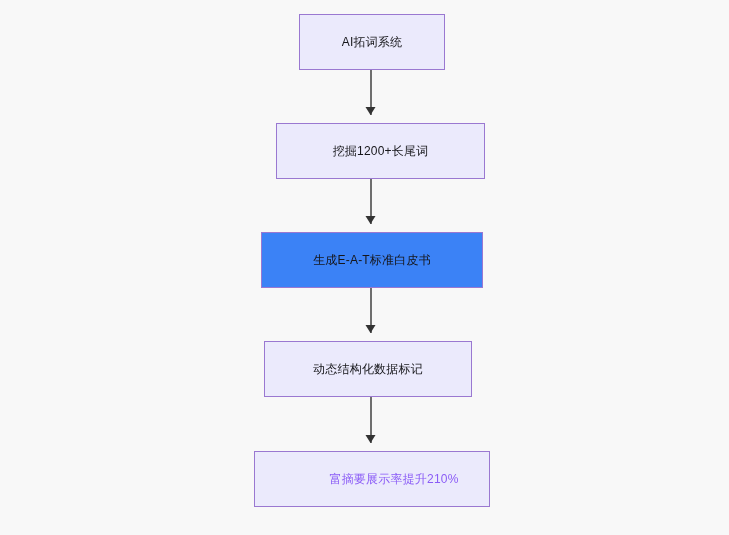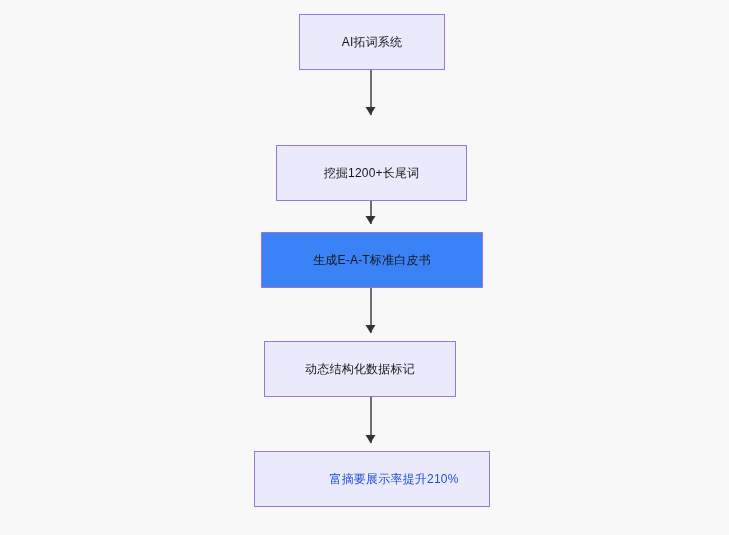--- a/index.html
+++ b/index.html
@@ -76,26 +76,26 @@
     <div class="edge-arrow" style="top: 37px; border-top-color: rgb(51, 51, 51);"></div>
   </div>
   <div class="edge" id="edge-e4" style="left: 371px; top: 397px; height: 46px;">
     <div class="edge-line" style="height: 46px; background: rgb(110, 110, 110);"></div>
     <div class="edge-arrow" style="top: 38px; border-top-color: rgb(51, 51, 51);"></div>
   </div>
 
   <div class="node" id="node-n1" style="left: 299px; top: 14px; width: 146px; height: 56px; background: rgb(235, 234, 252); border-color: rgb(154, 120, 209);">
     <span class="node-label" style="color: rgb(22, 22, 26);">AI拓词系统</span>
   </div>
-  <div class="node" id="node-n2" style="left: 276px; top: 123px; width: 191px; height: 56px; background: rgb(235, 234, 252); border-color: rgb(154, 120, 209); margin-top: 22px;">
+  <div class="node" id="node-n2" style="left: 276px; top: 123px; width: 209px; height: 56px; background: rgb(235, 234, 252); border-color: rgb(154, 120, 209);">
     <span class="node-label" style="color: rgb(22, 22, 26);">挖掘1200+长尾词</span>
   </div>
   <div class="node" id="node-n3" style="left: 261px; top: 232px; width: 222px; height: 56px; background: #3b82f6; border-color: rgb(154, 120, 209);">
     <span class="node-label" style="color: rgb(22, 22, 26);">生成E-A-T标准白皮书</span>
   </div>
-  <div class="node" id="node-n4" style="left: 264px; top: 341px; width: 192px; height: 56px; background: rgb(235, 234, 252); border-color: rgb(154, 120, 209);">
+  <div class="node" id="node-n4" style="left: 264px; top: 341px; width: 208px; height: 56px; background: rgb(235, 234, 252); border-color: rgb(154, 120, 209);">
     <span class="node-label" style="color: rgb(22, 22, 26);">动态结构化数据标记</span>
   </div>
   <div class="node" id="node-n5" style="left: 254px; top: 451px; width: 236px; height: 56px; background: rgb(235, 234, 252); border-color: rgb(154, 120, 209);">
-    <span class="node-label" style="color: #1d4ed8; margin-left: 44px;">富摘要展示率提升210%</span>
+    <span class="node-label" style="color: #8b5cf6; margin-left: 44px;">富摘要展示率提升210%</span>
   </div>
 
 </div>
 
 </body></html>

